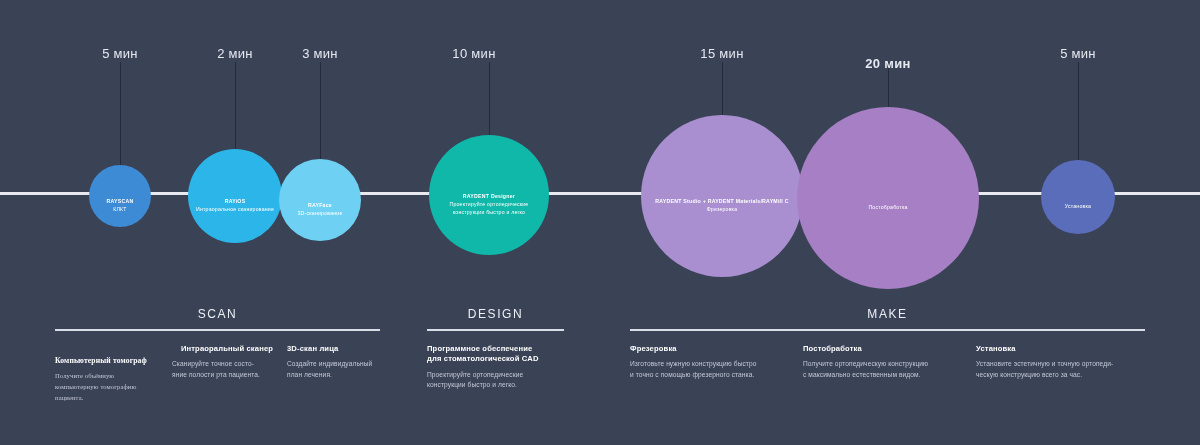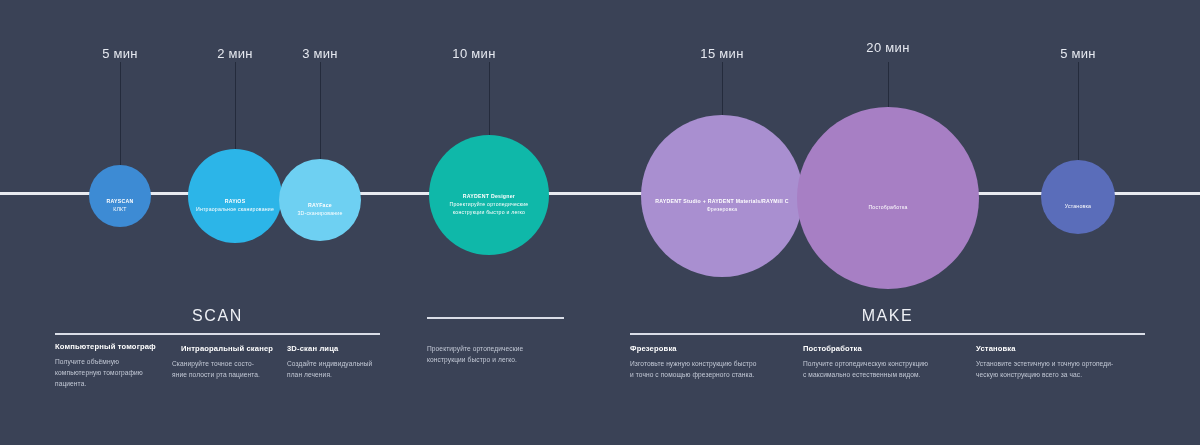--- a/index.html
+++ b/index.html
@@ -44,21 +44,21 @@
 
   
   .time{
     position:absolute;font-size:13px;color:#e6e9f0;
     letter-spacing:.3px;white-space:nowrap;transform:translateX(-50%);
   }
 
   
   .section-head{position:absolute;}
   .section-title{
-    font-size:16px;font-weight:normal;letter-spacing:1.6px;
+    font-size:12px;font-weight:normal;letter-spacing:1.6px;
     color:#eef0f5;text-align:center;line-height:1;
   }
   .section-rule{
     height:2px;background:#d9dde7;margin-top:9px;width:100%;
   }
 
   
   .col{position:absolute;}
   .col-title{
     font-size:7.6px;font-weight:bold;color:#ffffff;
@@ -118,60 +118,63 @@
       <div class="stem-dot" style="left: 719.5px; top: 193.5px;"></div>
       <div class="time" style="left: 722px; top: 46px;">15 мин</div>
       <div class="node" style="left: 641px; top: 115px; width: 162px; height: 162px; background: rgb(169, 143, 208);">
         <div class="node-inner">
           <div class="node-title">RAYDENT Studio + RAYDENT Materials/RAYMill C</div>
           <div class="node-sub">Фрезеровка</div>
         </div>
       </div>
       <div class="stem" style="left: 888px; top: 62px; height: 136px;"></div>
       <div class="stem-dot" style="left: 885.5px; top: 195.5px;"></div>
-      <div class="time" style="left: 888px; top: 40px;">20 мин</div>
+      <div class="time" style="left: 888px; top: 56px; font-weight: bold;">20 мин</div>
       <div class="node" style="left: 797px; top: 107px; width: 182px; height: 182px; background: rgb(167, 127, 196);">
         <div class="node-inner">
           <div class="node-sub">Постобработка</div>
         </div>
       </div>
       <div class="stem" style="left: 1078px; top: 62px; height: 135px;"></div>
       <div class="stem-dot" style="left: 1075.5px; top: 194.5px;"></div>
       <div class="time" style="left: 1078px; top: 46px;">5 мин</div>
       <div class="node" style="left: 1041px; top: 160px; width: 74px; height: 74px; background: rgb(90, 109, 186);">
         <div class="node-inner">
           <div class="node-sub">Установка</div>
         </div>
       </div>
     </div>
   <div id="sections-layer">
       <div class="section-head" style="left: 55px; top: 308px; width: 325px;">
         <div class="section-title">SCAN</div>
         <div class="section-rule"></div>
       </div>
-      <div class="col" style="left: 55px; top: 342px; width: 108px;">
+      <div class="col" style="left: 55px; top: 356px; width: 108px; font-family: Liberation Serif, serif;">
         <div class="col-title" style="white-space: pre-line;">Компьютерный томограф</div>
         <div class="col-body">Получите объёмную
 компьютерную томографию
 пациента.</div>
       </div>
       <div class="col" style="left: 172px; top: 344px; width: 110px;">
         <div class="col-title" style="white-space: pre-line; text-align: center;">Интраоральный сканер</div>
         <div class="col-body">Сканируйте точное состо-
 яние полости рта пациента.</div>
       </div>
       <div class="col" style="left: 287px; top: 344px; width: 100px;">
         <div class="col-title" style="white-space: pre-line;">3D-скан лица</div>
         <div class="col-body">Создайте индивидуальный
 план лечения.</div>
       </div>
       <div class="section-head" style="left: 427px; top: 308px; width: 137px;">
+        <div class="section-title">DESIGN</div>
         <div class="section-rule"></div>
       </div>
       <div class="col" style="left: 427px; top: 344px; width: 140px;">
+        <div class="col-title" style="white-space: pre-line;">Программное обеспечение
+для стоматологической CAD</div>
         <div class="col-body">Проектируйте ортопедические
 конструкции быстро и легко.</div>
       </div>
       <div class="section-head" style="left: 630px; top: 308px; width: 515px;">
         <div class="section-title">MAKE</div>
         <div class="section-rule"></div>
       </div>
       <div class="col" style="left: 630px; top: 344px; width: 170px;">
         <div class="col-title" style="white-space: pre-line;">Фрезеровка</div>
         <div class="col-body">Изготовьте нужную конструкцию быстро

